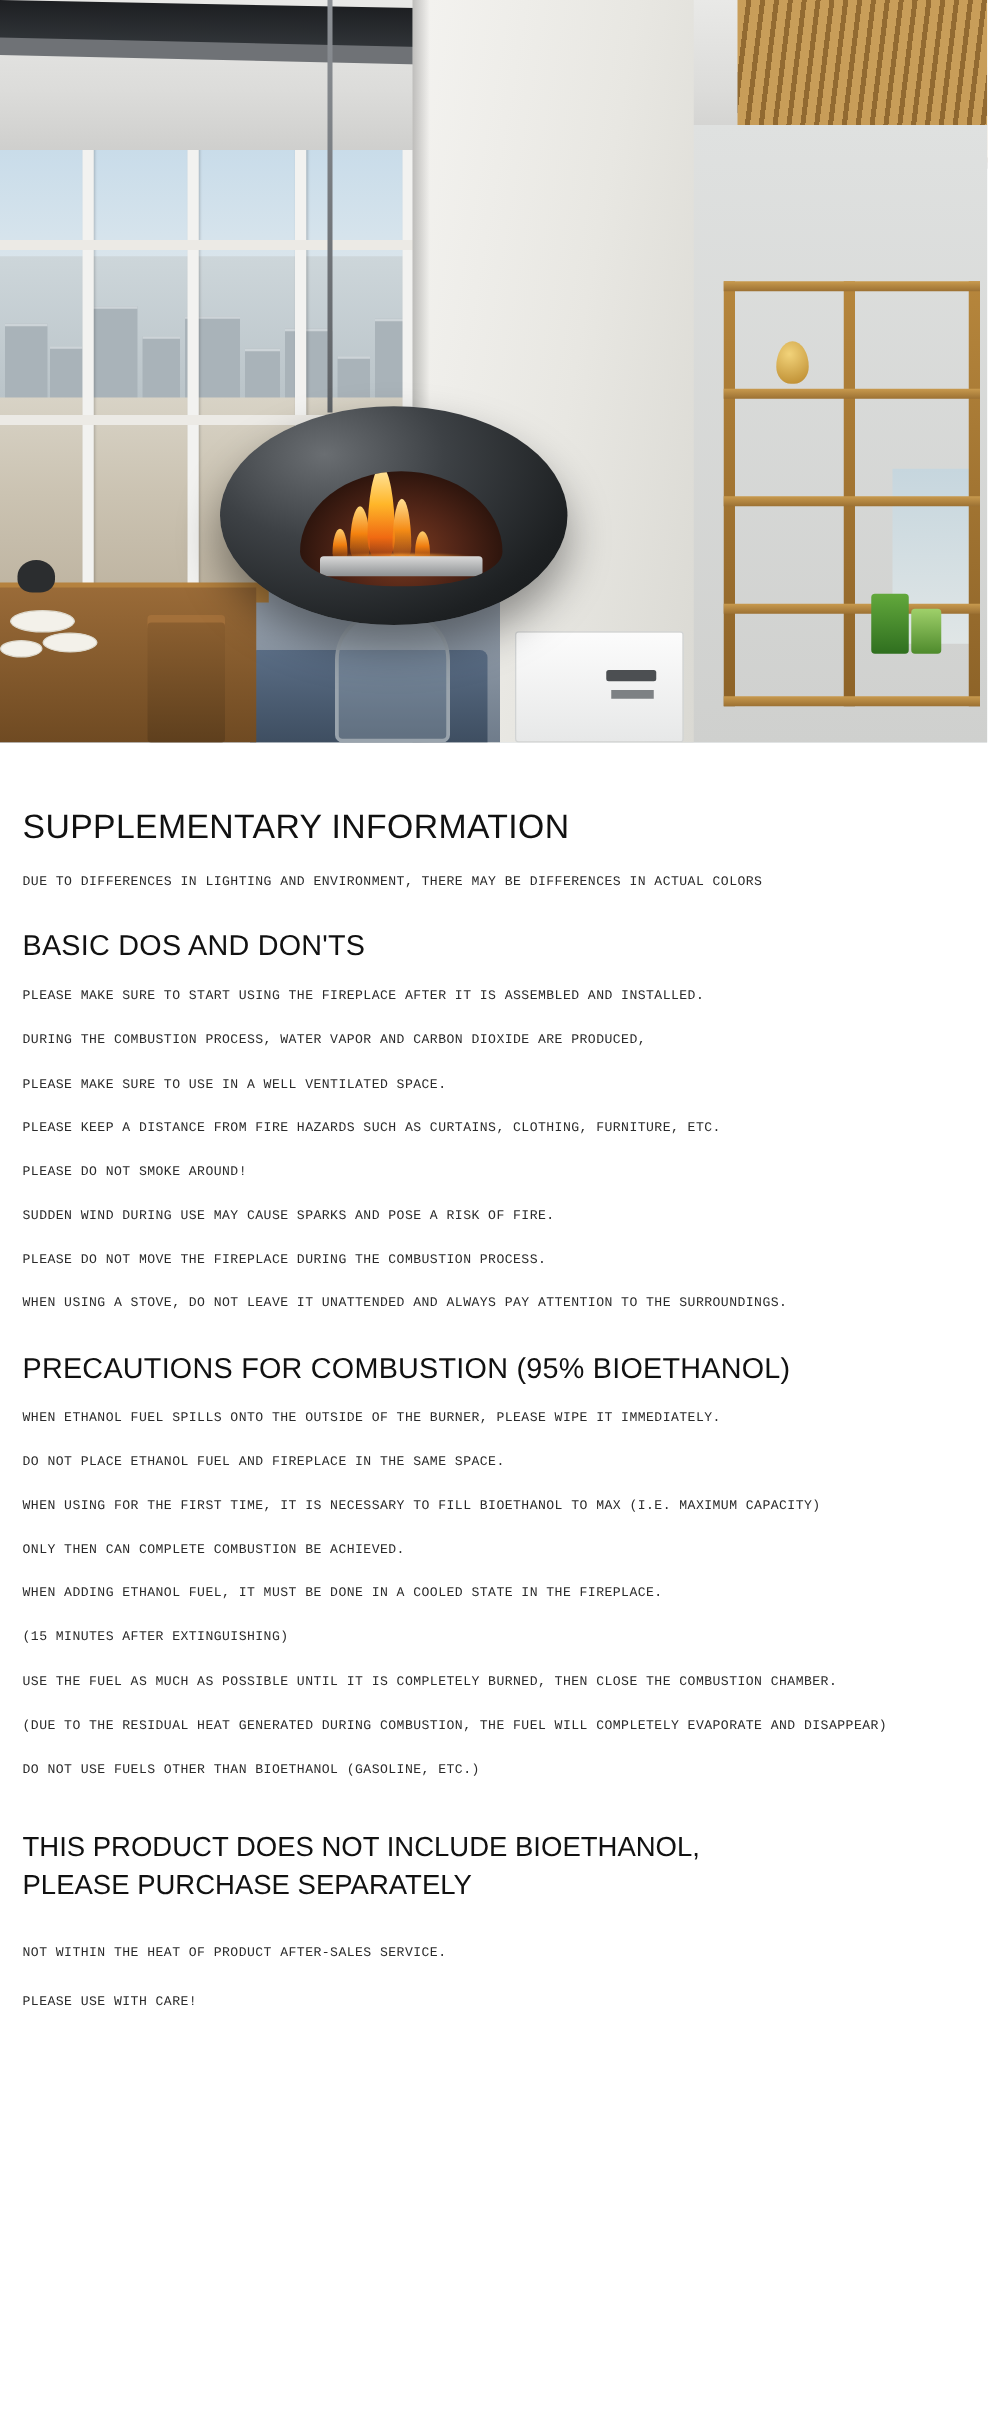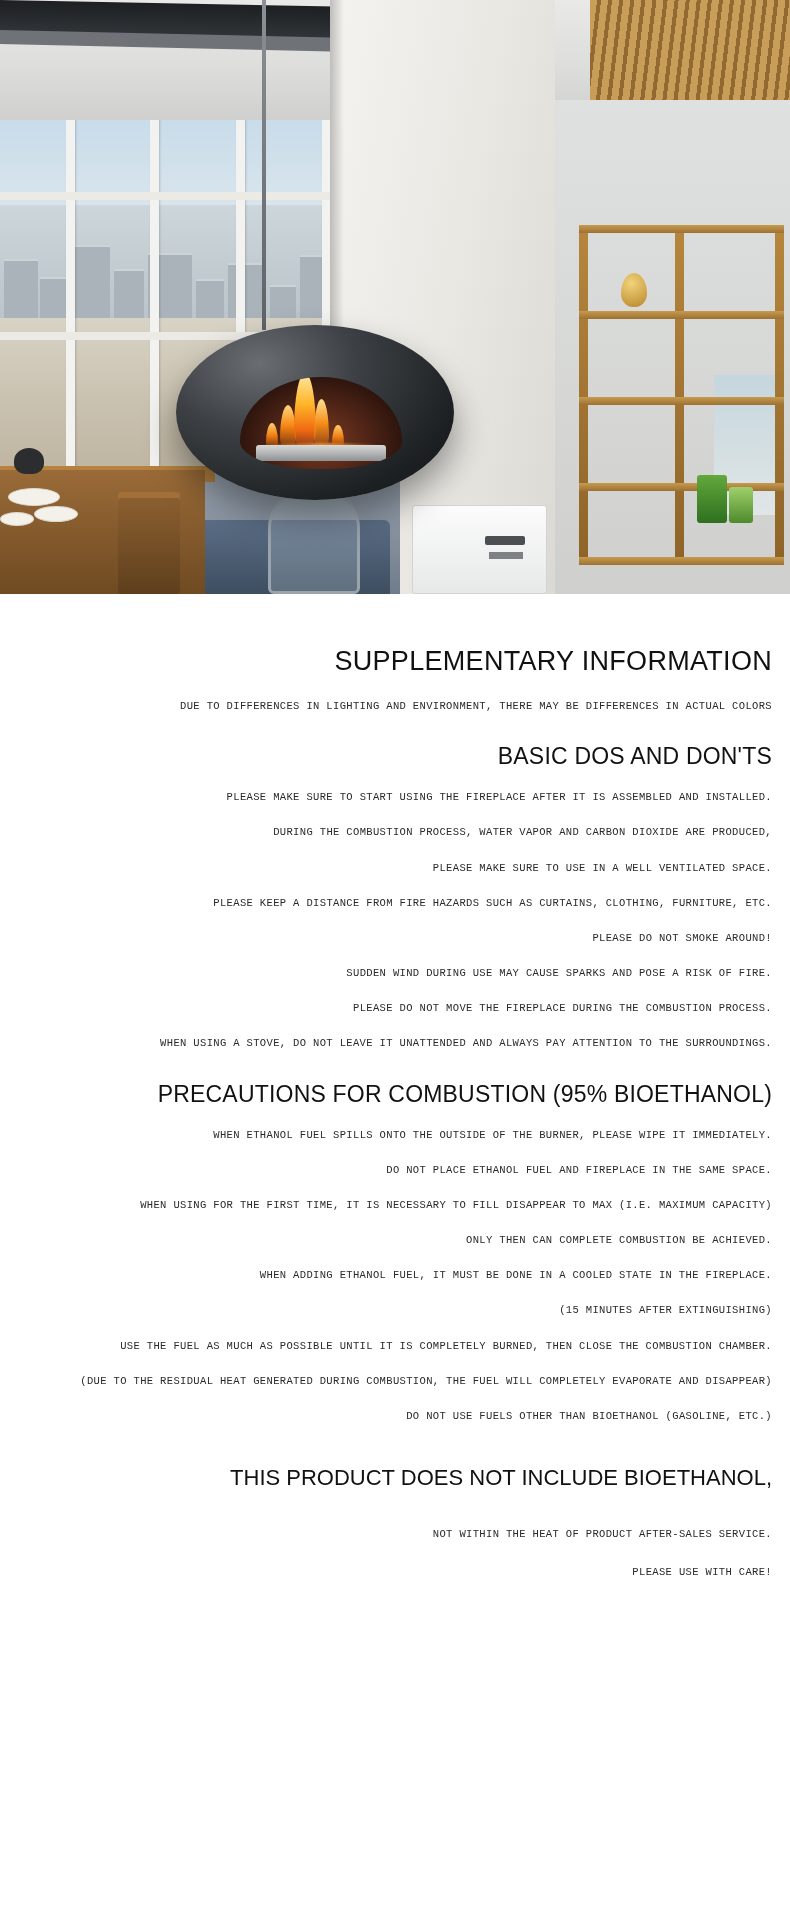--- a/index.html
+++ b/index.html
@@ -296,21 +296,21 @@
     position: absolute;
     left: 18px; bottom: 16px; width: 126px; height: 10px;
     background: linear-gradient(90deg, rgba(255,150,40,.15), rgba(255,170,60,.85), rgba(255,150,40,.15));
     border-radius: 50%;
     filter: blur(1px);
   }
 
   
   .content {
     padding: 28px 18px 40px;
-    text-align: right;
+    text-align: left;
   }
   h1.sec-title {
     font-size: 27px;
     font-weight: 400;
     letter-spacing: .3px;
     margin: 24px 0 22px;
     color: #111;
   }
   h2.sec-title {
     font-size: 23px;
@@ -454,32 +454,33 @@
       <p class="line">PLEASE DO NOT SMOKE AROUND!</p>
       <p class="line">SUDDEN WIND DURING USE MAY CAUSE SPARKS AND POSE A RISK OF FIRE.</p>
       <p class="line">PLEASE DO NOT MOVE THE FIREPLACE DURING THE COMBUSTION PROCESS.</p>
       <p class="line">WHEN USING A STOVE, DO NOT LEAVE IT UNATTENDED AND ALWAYS PAY ATTENTION TO THE SURROUNDINGS.</p>
     </section>
 
     <section class="block">
       <h2 class="sec-title">PRECAUTIONS FOR COMBUSTION (95% BIOETHANOL)</h2>
       <p class="line">WHEN ETHANOL FUEL SPILLS ONTO THE OUTSIDE OF THE BURNER, PLEASE WIPE IT IMMEDIATELY.</p>
       <p class="line">DO NOT PLACE ETHANOL FUEL AND FIREPLACE IN THE SAME SPACE.</p>
-      <p class="line">WHEN USING FOR THE FIRST TIME, IT IS NECESSARY TO FILL DISAPPEAR TO MAX (I.E. MAXIMUM CAPACITY)</p>
+      <p class="line">WHEN USING FOR THE FIRST TIME, IT IS NECESSARY TO FILL BIOETHANOL TO MAX (I.E. MAXIMUM CAPACITY)</p>
       <p class="line">ONLY THEN CAN COMPLETE COMBUSTION BE ACHIEVED.</p>
       <p class="line">WHEN ADDING ETHANOL FUEL, IT MUST BE DONE IN A COOLED STATE IN THE FIREPLACE.</p>
       <p class="line">(15 MINUTES AFTER EXTINGUISHING)</p>
       <p class="line">USE THE FUEL AS MUCH AS POSSIBLE UNTIL IT IS COMPLETELY BURNED, THEN CLOSE THE COMBUSTION CHAMBER.</p>
       <p class="line">(DUE TO THE RESIDUAL HEAT GENERATED DURING COMBUSTION, THE FUEL WILL COMPLETELY EVAPORATE AND DISAPPEAR)</p>
       <p class="line">DO NOT USE FUELS OTHER THAN BIOETHANOL (GASOLINE, ETC.)</p>
     </section>
 
     <section>
       <div class="headline2">
         <div>THIS PRODUCT DOES NOT INCLUDE BIOETHANOL,</div>
+        <div>PLEASE PURCHASE SEPARATELY</div>
       </div>
       <div class="tail">
         <p class="line">NOT WITHIN THE HEAT OF PRODUCT AFTER-SALES SERVICE.</p>
         <p class="line">PLEASE USE WITH CARE!</p>
       </div>
     </section>
 
   </div>
 </div>
 

